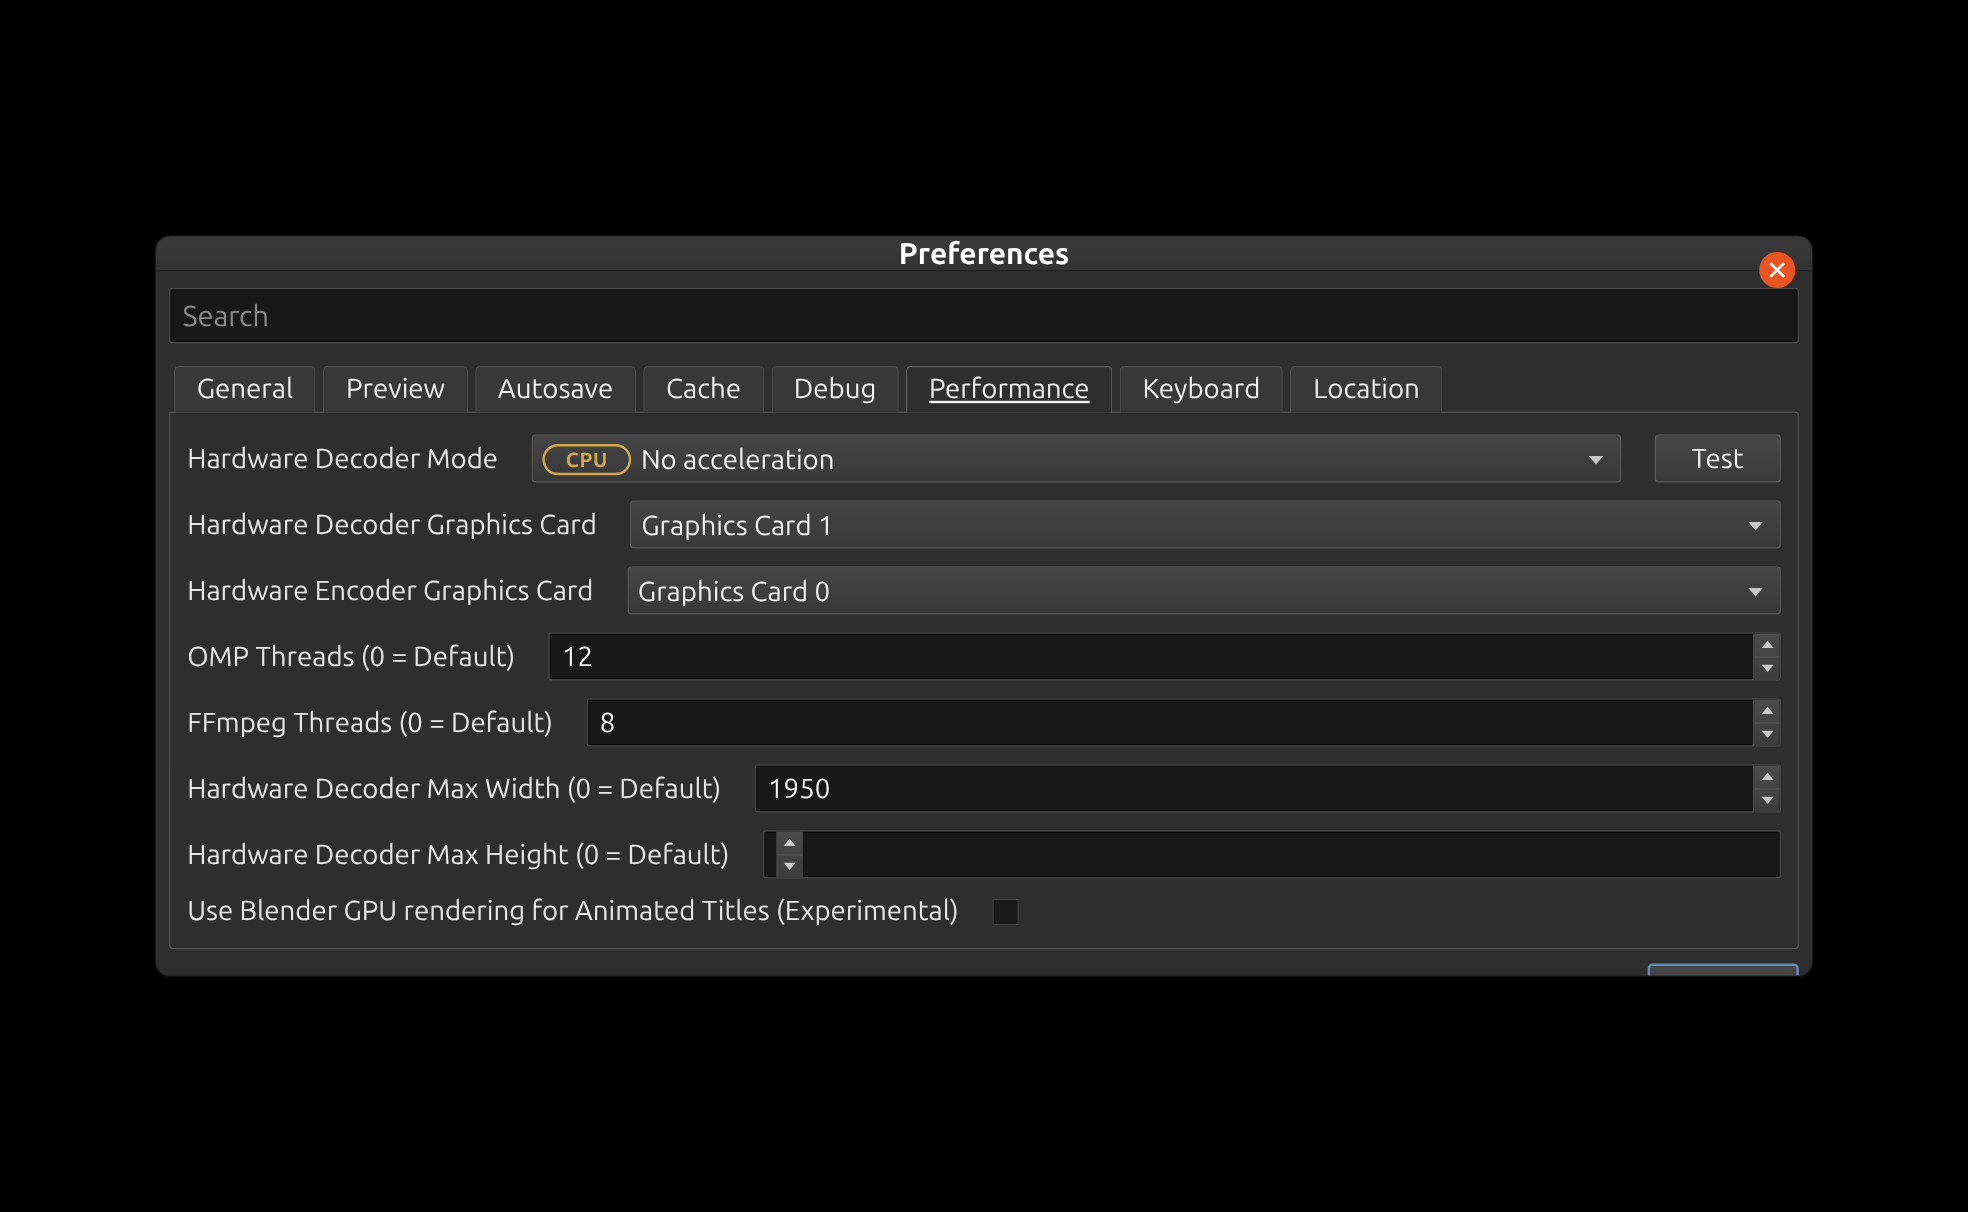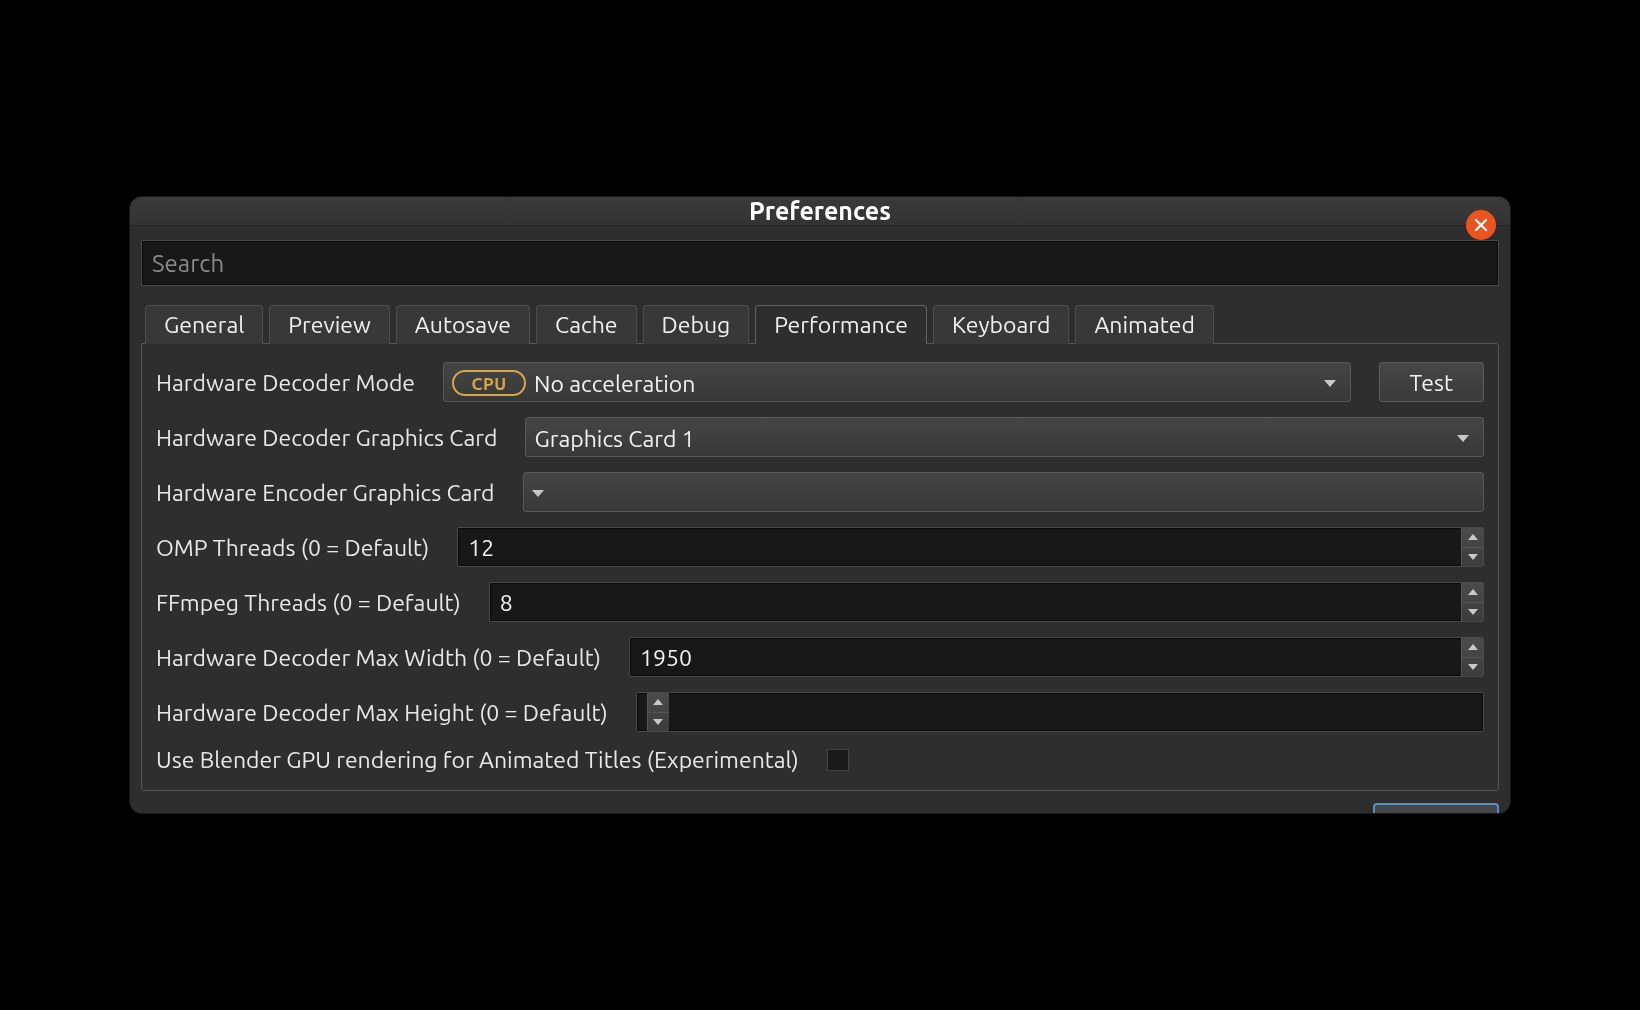--- a/index.html
+++ b/index.html
@@ -86,20 +86,21 @@
     font-size: 23px;
     border-radius: 4px 4px 0 0;
     cursor: pointer;
     position: relative;
     top: 1px;
   }
   .tab.active {
     background: #2e2e2e;
     border-color: #606060;
     z-index: 2;
+    text-decoration: underline;
   }
   .tab-panel {
     flex: 1;
     border: 1px solid #555555;
     border-radius: 0 3px 3px 3px;
     padding: 18px 14px;
     display: flex;
     flex-direction: column;
     gap: 15px;
     background: #2e2e2e;
@@ -259,21 +260,21 @@
     </div>
 
     <div class="tabs-row">
       <div class="tab"><span>General</span></div>
       <div class="tab"><span>Preview</span></div>
       <div class="tab"><span>Autosave</span></div>
       <div class="tab"><span>Cache</span></div>
       <div class="tab"><span>Debug</span></div>
       <div class="tab active"><span>Performance</span></div>
       <div class="tab"><span>Keyboard</span></div>
-      <div class="tab"><span>Animated</span></div>
+      <div class="tab"><span>Location</span></div>
     </div>
 
     <div class="tab-panel">
 
       <div class="form-row">
         <div class="form-label">Hardware Decoder Mode</div>
         <div class="combo">
           <span class="cpu-pill">CPU</span>
           <span class="combo-text">No acceleration</span>
           <span class="chevron"></span>
@@ -287,20 +288,21 @@
         <div class="form-label">Hardware Decoder Graphics Card</div>
         <div class="combo">
           <span class="combo-text">Graphics Card 1</span>
           <span class="chevron"></span>
         </div>
       </div>
 
       <div class="form-row">
         <div class="form-label">Hardware Encoder Graphics Card</div>
         <div class="combo">
+          <span class="combo-text">Graphics Card 0</span>
           <span class="chevron"></span>
         </div>
       </div>
 
       <div class="form-row">
         <div class="form-label">OMP Threads (0 = Default)</div>
         <div class="spin-input">
           <span class="val">12</span>
           <div class="spin-btns">
             <div class="spin-up">

